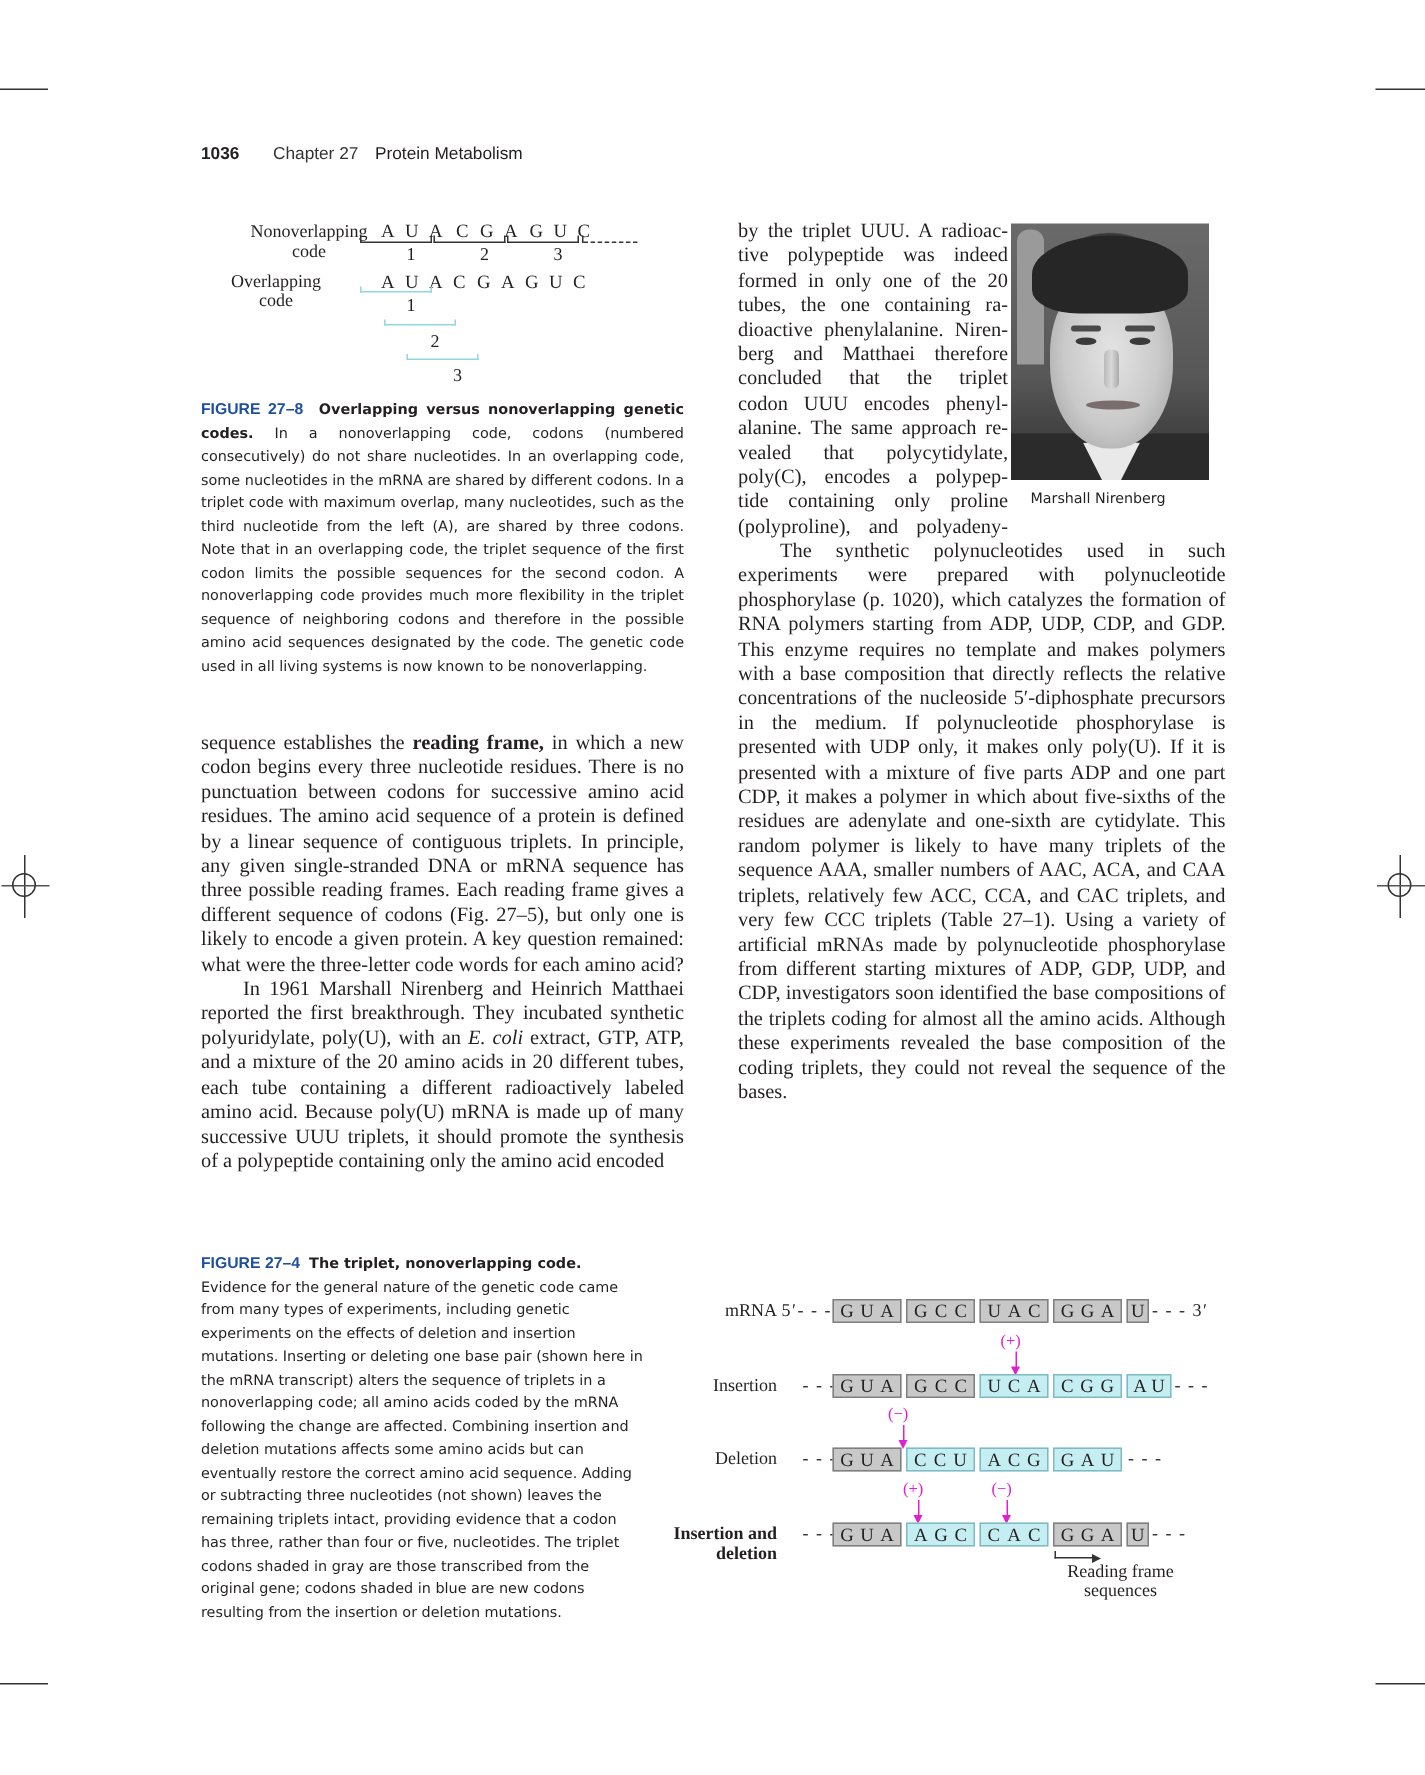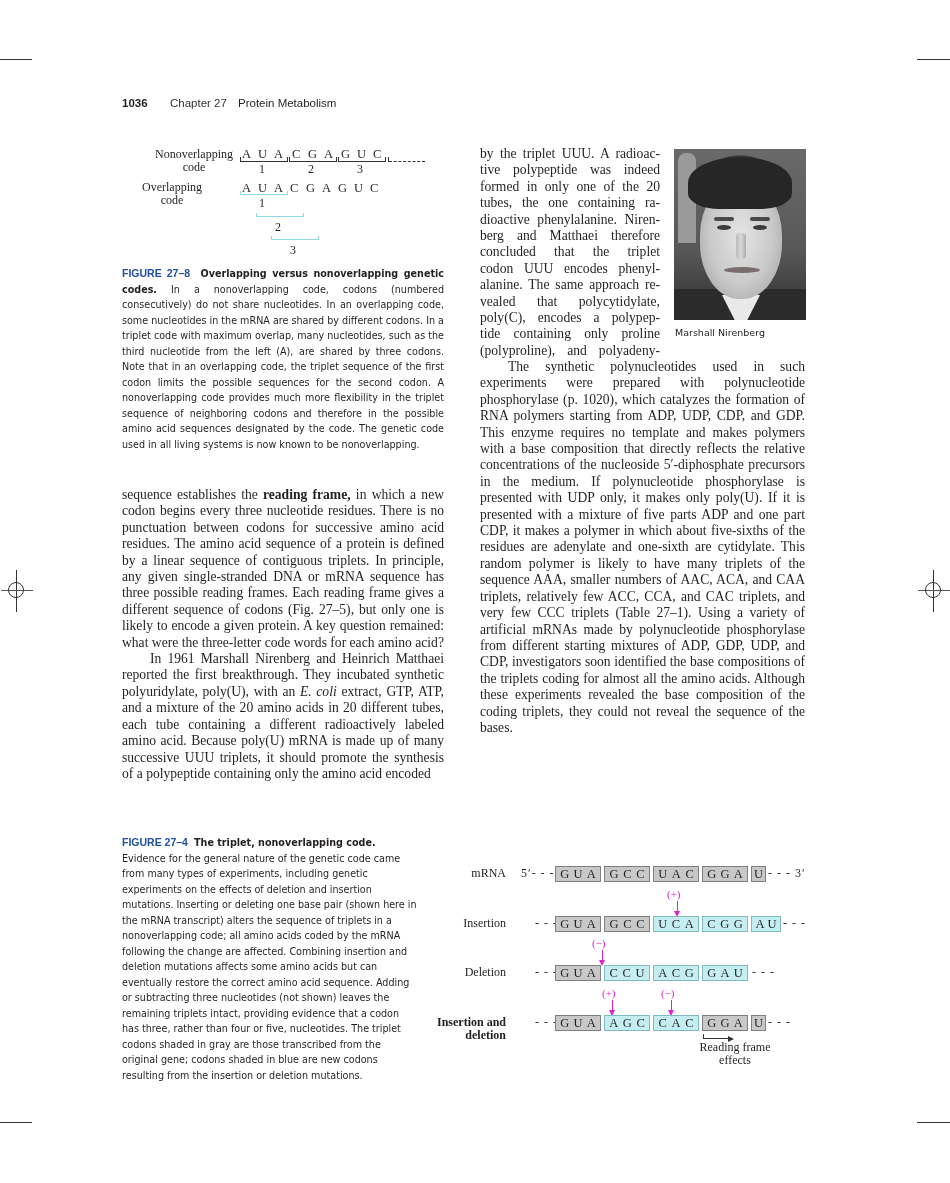--- a/index.html
+++ b/index.html
@@ -1,17 +1,17 @@
 <!DOCTYPE html>
 <html><head>
 <meta charset="utf-8">
 <style>
   html, body { margin:0; padding:0; background:#ffffff; }
   body { width:950px; height:1183px; position:relative; overflow:hidden; color:#231f20; }
-  .abs { position:absolute; }
+  .abs { position:absolute;margin-left:12px; }
   .sans { font-family:"Liberation Sans", "DejaVu Sans", sans-serif; }
 
   
   .crop-h { position:absolute; height:1px; background:#333; }
   .crosshair { position:absolute; width:32px; height:42px; }
   .crosshair .v { position:absolute; left:15px; top:0; width:1px; height:42px; background:#333; }
   .crosshair .h { position:absolute; left:0; top:20px; width:32px; height:1px; background:#555; }
   .crosshair .c { position:absolute; left:7px; top:12px; width:16px; height:16px; border:1px solid #333; border-radius:50%; box-sizing:border-box; }
 
   
@@ -304,15 +304,15 @@
       <span>A</span>
     </div>
   <div class="codon gray" style="left:751px;top:1015px;width:15px;">
       <span>U</span>
     </div>
   <span class="dash" style="left:768px;top:1015px;">- - -</span>
 
   <div class="restore-arrow" style="left:703px;top:1034px;width:27px;"></div>
   <div class="abs f4-rowlabel" style="left:690px;top:1041px;width:90px;text-align:center;">
     <div>Reading frame</div>
-    <div>effects</div>
+    <div>sequences</div>
   </div>
 </div>
 
 </body></html>

